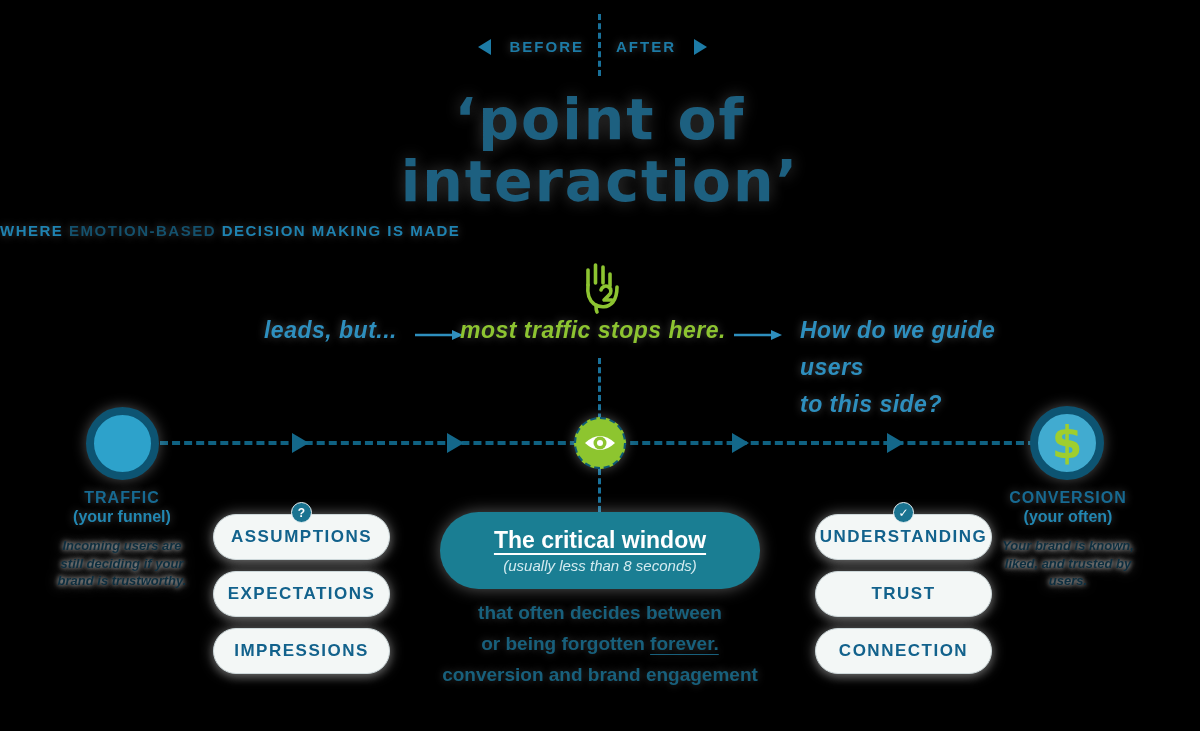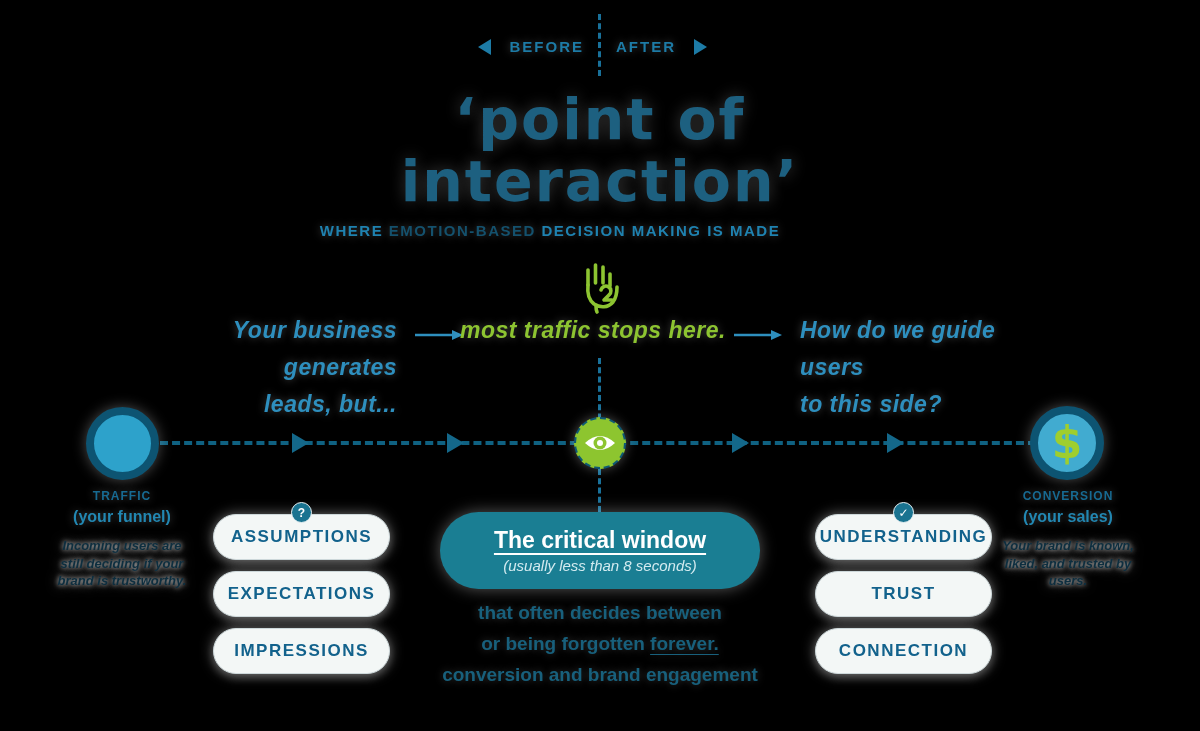--- a/index.html
+++ b/index.html
@@ -32,21 +32,21 @@
   .nav-label{font-size:15px;font-weight:bold;letter-spacing:2px;color:#1d7ba6;text-shadow:0 0 8px rgba(255,255,255,0.25);}
   .before-group{left:478px;top:38px;width:106px;display:flex;align-items:center;justify-content:flex-end;gap:18px;}
   .after-group{left:616px;top:38px;width:106px;display:flex;align-items:center;gap:18px;}
   .tri-left{width:0;height:0;border-top:8px solid transparent;border-bottom:8px solid transparent;border-right:13px solid #1d7ba6;}
   .tri-right{width:0;height:0;border-top:8px solid transparent;border-bottom:8px solid transparent;border-left:13px solid #1d7ba6;}
 
   
   .title{left:0;top:88px;width:1200px;text-align:center;color:var(--title);
     font-family:"DejaVu Sans","Liberation Sans",sans-serif;font-weight:bold;
     font-size:57px;line-height:62px;letter-spacing:2px;text-shadow:0 0 16px rgba(255,255,255,0.22);}
-  .subtitle{left:0;top:222px;width:1100px;text-align:center;font-size:15px;font-weight:bold;letter-spacing:1.5px;color:var(--sub-light);text-shadow:0 0 8px rgba(255,255,255,0.25);}
+  .subtitle{left:0;top:222px;width:1100px;text-align:left;font-size:15px;font-weight:bold;letter-spacing:1.5px;color:var(--sub-light);text-shadow:0 0 8px rgba(255,255,255,0.25);}
   .subtitle .hl{color:var(--sub-dark);}
 
   
   .hand{left:571px;top:257px;width:58px;height:58px;}
 
   
   .hw{font-style:italic;font-weight:600;font-size:23px;line-height:37px;letter-spacing:0.5px;text-shadow:0 0 9px rgba(255,255,255,0.28);}
   .hw-left{left:145px;top:312px;width:252px;text-align:right;color:var(--blue-hand);}
   .hw-center{left:460px;top:312px;width:280px;text-align:left;color:var(--green);}
   .hw-right{left:800px;top:312px;width:230px;text-align:left;color:var(--blue-hand);}
@@ -58,21 +58,21 @@
   .h-dash{left:160px;top:441px;width:876px;border-top:4px dashed #0f6181;height:0;}
   .arrowhead{width:0;height:0;border-top:10px solid transparent;border-bottom:10px solid transparent;border-left:17px solid #14688a;top:433px;}
   .ah1{left:292px;} .ah2{left:447px;} .ah3{left:732px;} .ah4{left:887px;}
 
   .node-circle{border-radius:50%;}
   .traffic-circle{left:86px;top:407px;width:73px;height:73px;background:#2da2cb;border:8px solid var(--teal-dark);box-shadow:0 0 14px rgba(255,255,255,0.3);}
   .eye-circle{left:574px;top:417px;width:52px;height:52px;background:var(--green-circle);border:2px dashed #0e5a74;z-index:2;display:flex;align-items:center;justify-content:center;box-shadow:0 0 12px rgba(255,255,255,0.3);}
   .conversion-circle{left:1030px;top:406px;width:74px;height:74px;background:#41abd0;border:8px solid var(--teal-dark);display:flex;align-items:center;justify-content:center;box-shadow:0 0 14px rgba(255,255,255,0.3);}
   .dollar{font-family:"DejaVu Sans",sans-serif;font-weight:bold;font-size:44px;color:var(--dollar);line-height:1;}
 
-  .node-label{font-size:12px;font-weight:bold;letter-spacing:1px;color:var(--node-label);text-align:center;text-shadow:0 0 8px rgba(255,255,255,0.3);}
+  .node-label{font-size:16px;font-weight:bold;letter-spacing:1px;color:var(--node-label);text-align:center;text-shadow:0 0 8px rgba(255,255,255,0.3);}
   .node-sub{font-size:16px;font-weight:bold;color:var(--node-sub);text-align:center;text-shadow:0 0 8px rgba(255,255,255,0.3);}
   .node-desc{font-size:13px;font-style:italic;font-weight:bold;line-height:17.5px;color:var(--dark-text);text-align:center;text-shadow:0 0 5px rgba(255,255,255,0.85),0 0 12px rgba(255,255,255,0.5);}
   .traffic-label{left:47px;top:489px;width:150px;}
   .traffic-sub{left:47px;top:508px;width:150px;}
   .traffic-desc{left:52px;top:537px;width:140px;}
   .conversion-label{left:993px;top:489px;width:150px;}
   .conversion-sub{left:993px;top:508px;width:150px;}
   .conversion-desc{left:998px;top:537px;width:140px;}
 
   
@@ -125,21 +125,20 @@
     <path d="M24.5 26 V8"></path>
     <path d="M32 26 V10"></path>
     <path d="M39 29 V17"></path>
     <path d="M17 28 c-1 9 1 15 6 19 c6 4 14 4 19 -2 c3 -4 4 -9 4 -15"></path>
     <path d="M30 33 a5 5 0 1 1 8 5 l-5 5 h8"></path>
     <path d="M25 49 c0 2 0 4 1 6"></path>
   </svg>
 </div>
 
 <div class="abs hw hw-left">
-  <div>Your business generates</div>
   <div>leads, but...</div>
 </div>
 <div class="abs flow-arrow a1">
   <svg width="48" height="12">
       <line x1="0" y1="6" x2="37" y2="6" stroke="#2e8fbe" stroke-width="2.5"></line>
       <path d="M37 1 L48 6 L37 11 Z" fill="#2e8fbe"></path>
     </svg>
 </div>
 <div class="abs hw hw-center">most traffic stops here.</div>
 <div class="abs flow-arrow a2">
@@ -170,21 +169,21 @@
 </div>
 <div class="abs node-circle conversion-circle">
   <span class="dollar">$</span>
 </div>
 
 <div class="abs node-label traffic-label">TRAFFIC</div>
 <div class="abs node-sub traffic-sub">(your funnel)</div>
 <div class="abs node-desc traffic-desc">Incoming users are still deciding if your brand is trustworthy.</div>
 
 <div class="abs node-label conversion-label">CONVERSION</div>
-<div class="abs node-sub conversion-sub">(your sales)</div>
+<div class="abs node-sub conversion-sub">(your often)</div>
 <div class="abs node-desc conversion-desc">Your brand is known, liked, and trusted by users.</div>
 
 <div class="abs badge badge-q">?</div>
 <div class="abs pill pl row1">ASSUMPTIONS</div>
 <div class="abs pill pl row2">EXPECTATIONS</div>
 <div class="abs pill pl row3">IMPRESSIONS</div>
 
 <div class="abs badge badge-check">✓</div>
 <div class="abs pill pr row1">UNDERSTANDING</div>
 <div class="abs pill pr row2">TRUST</div>

